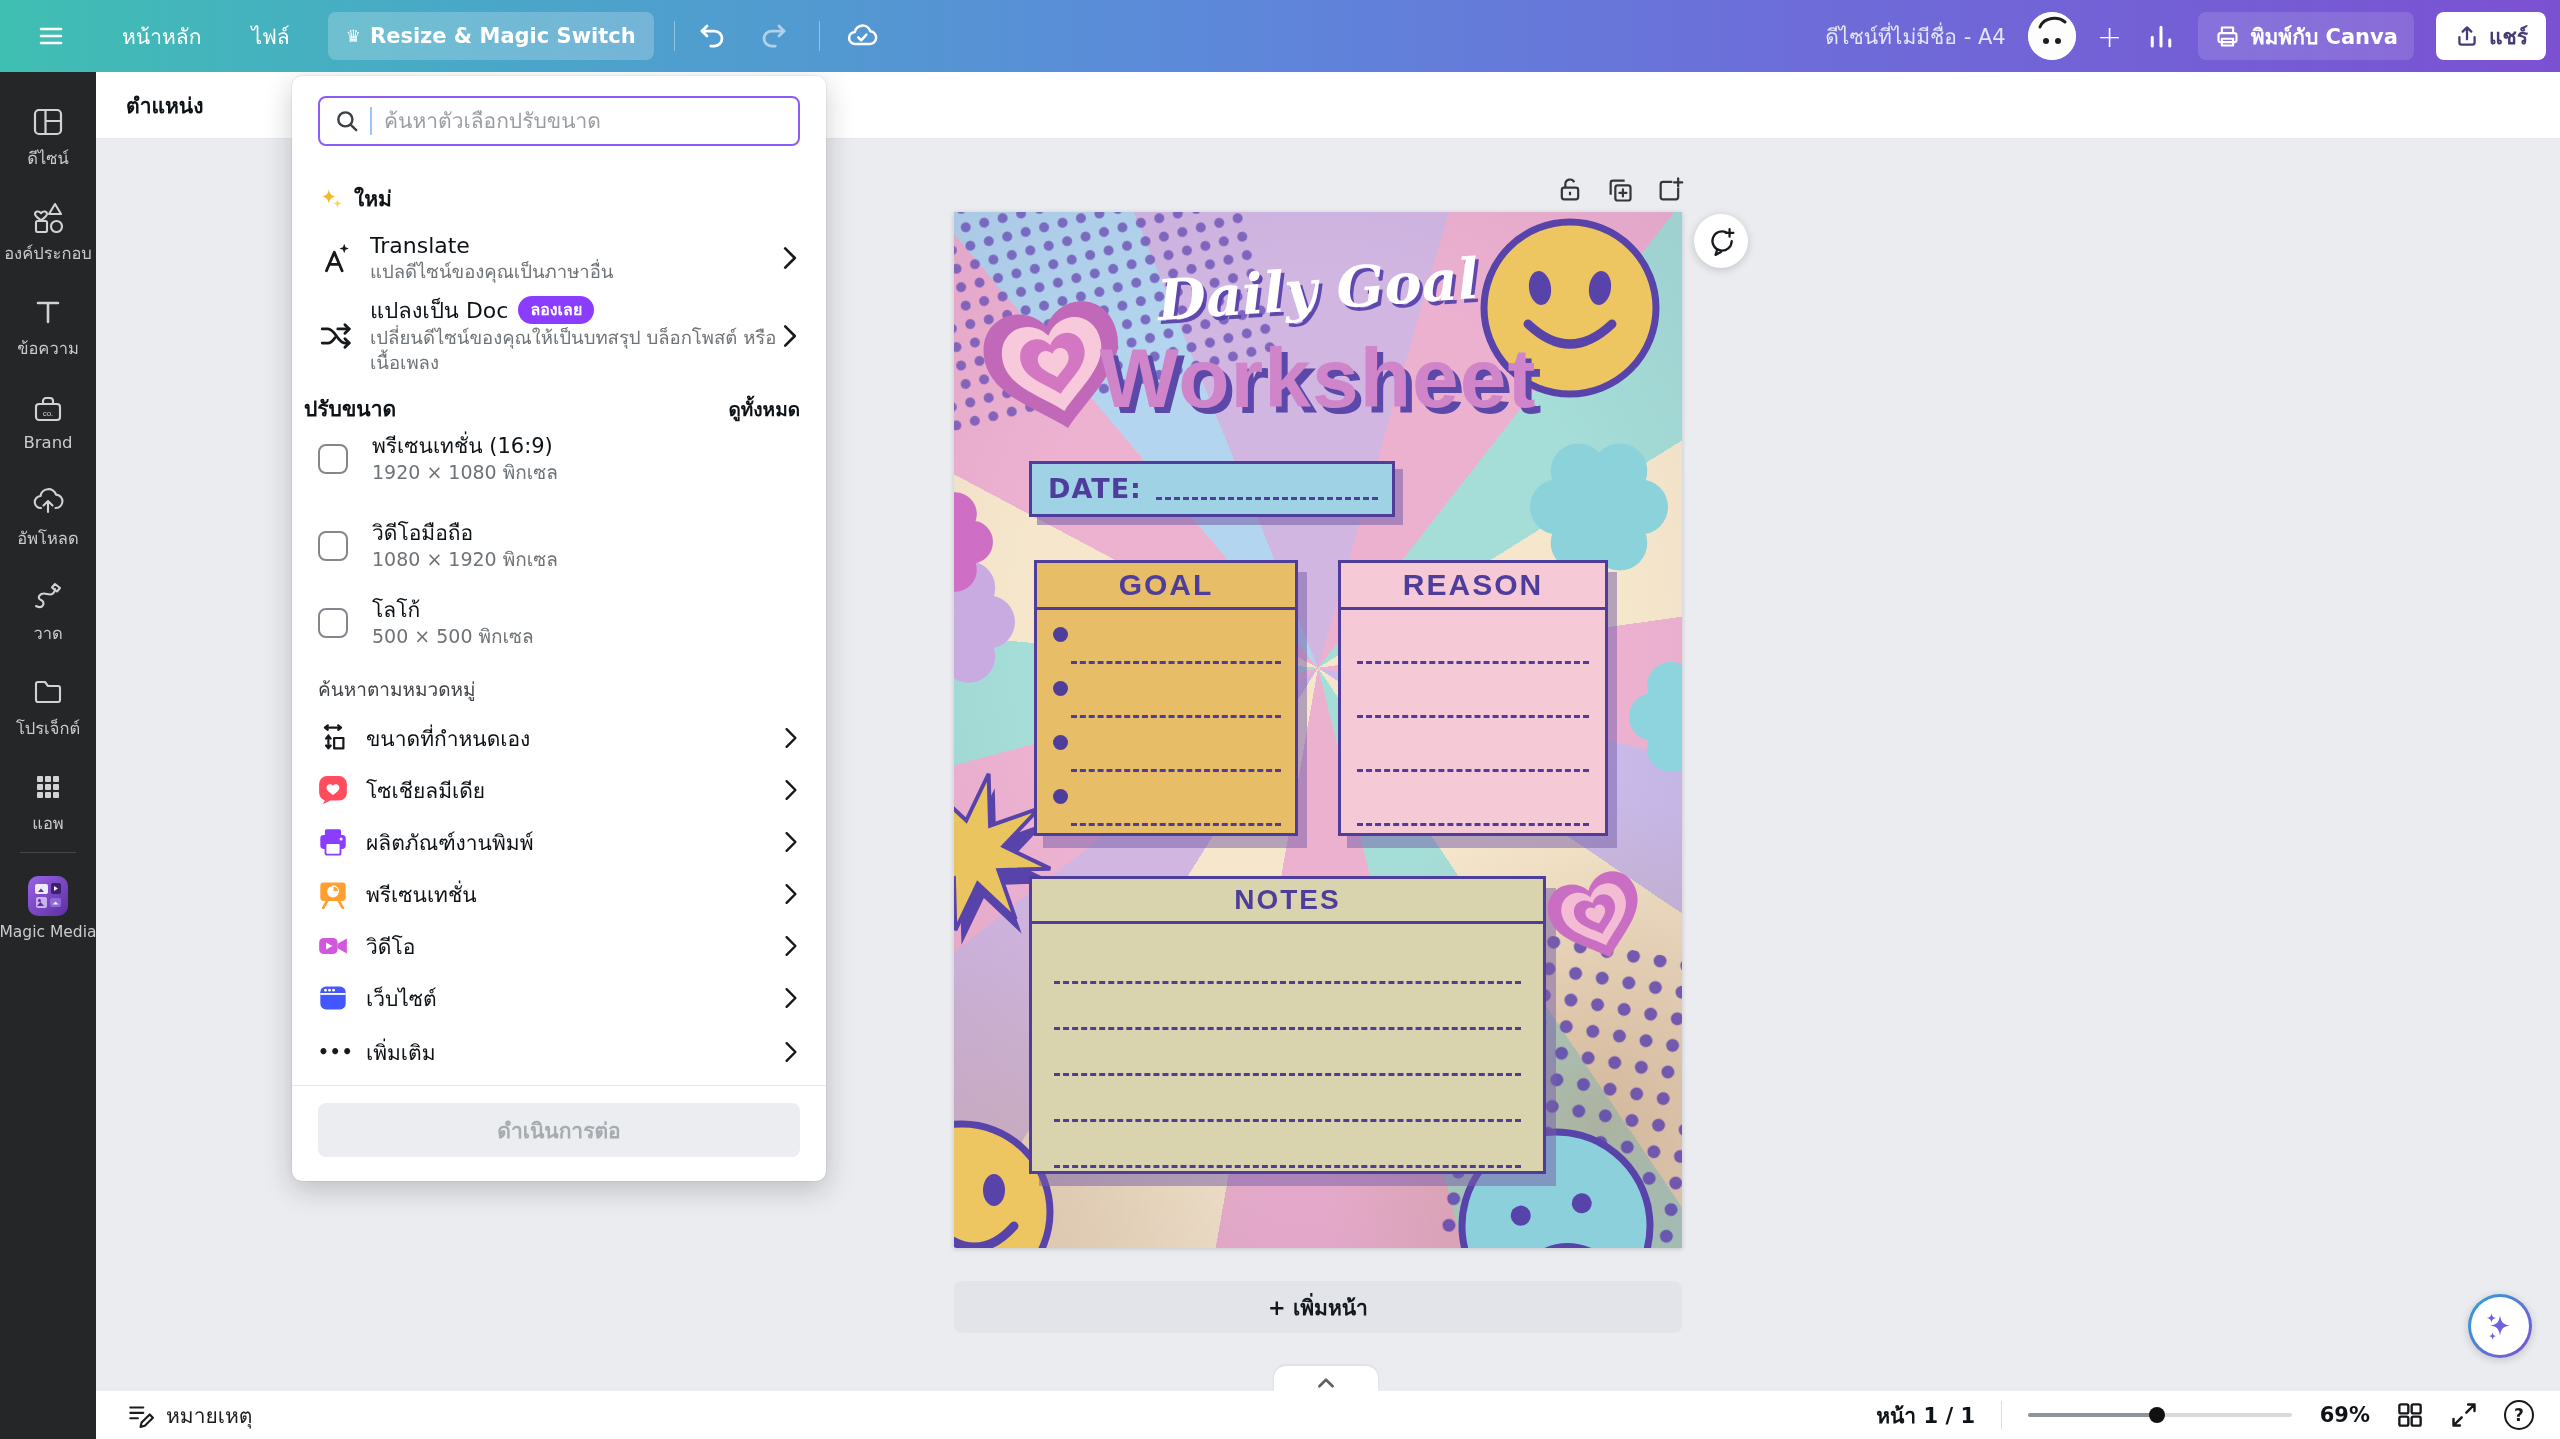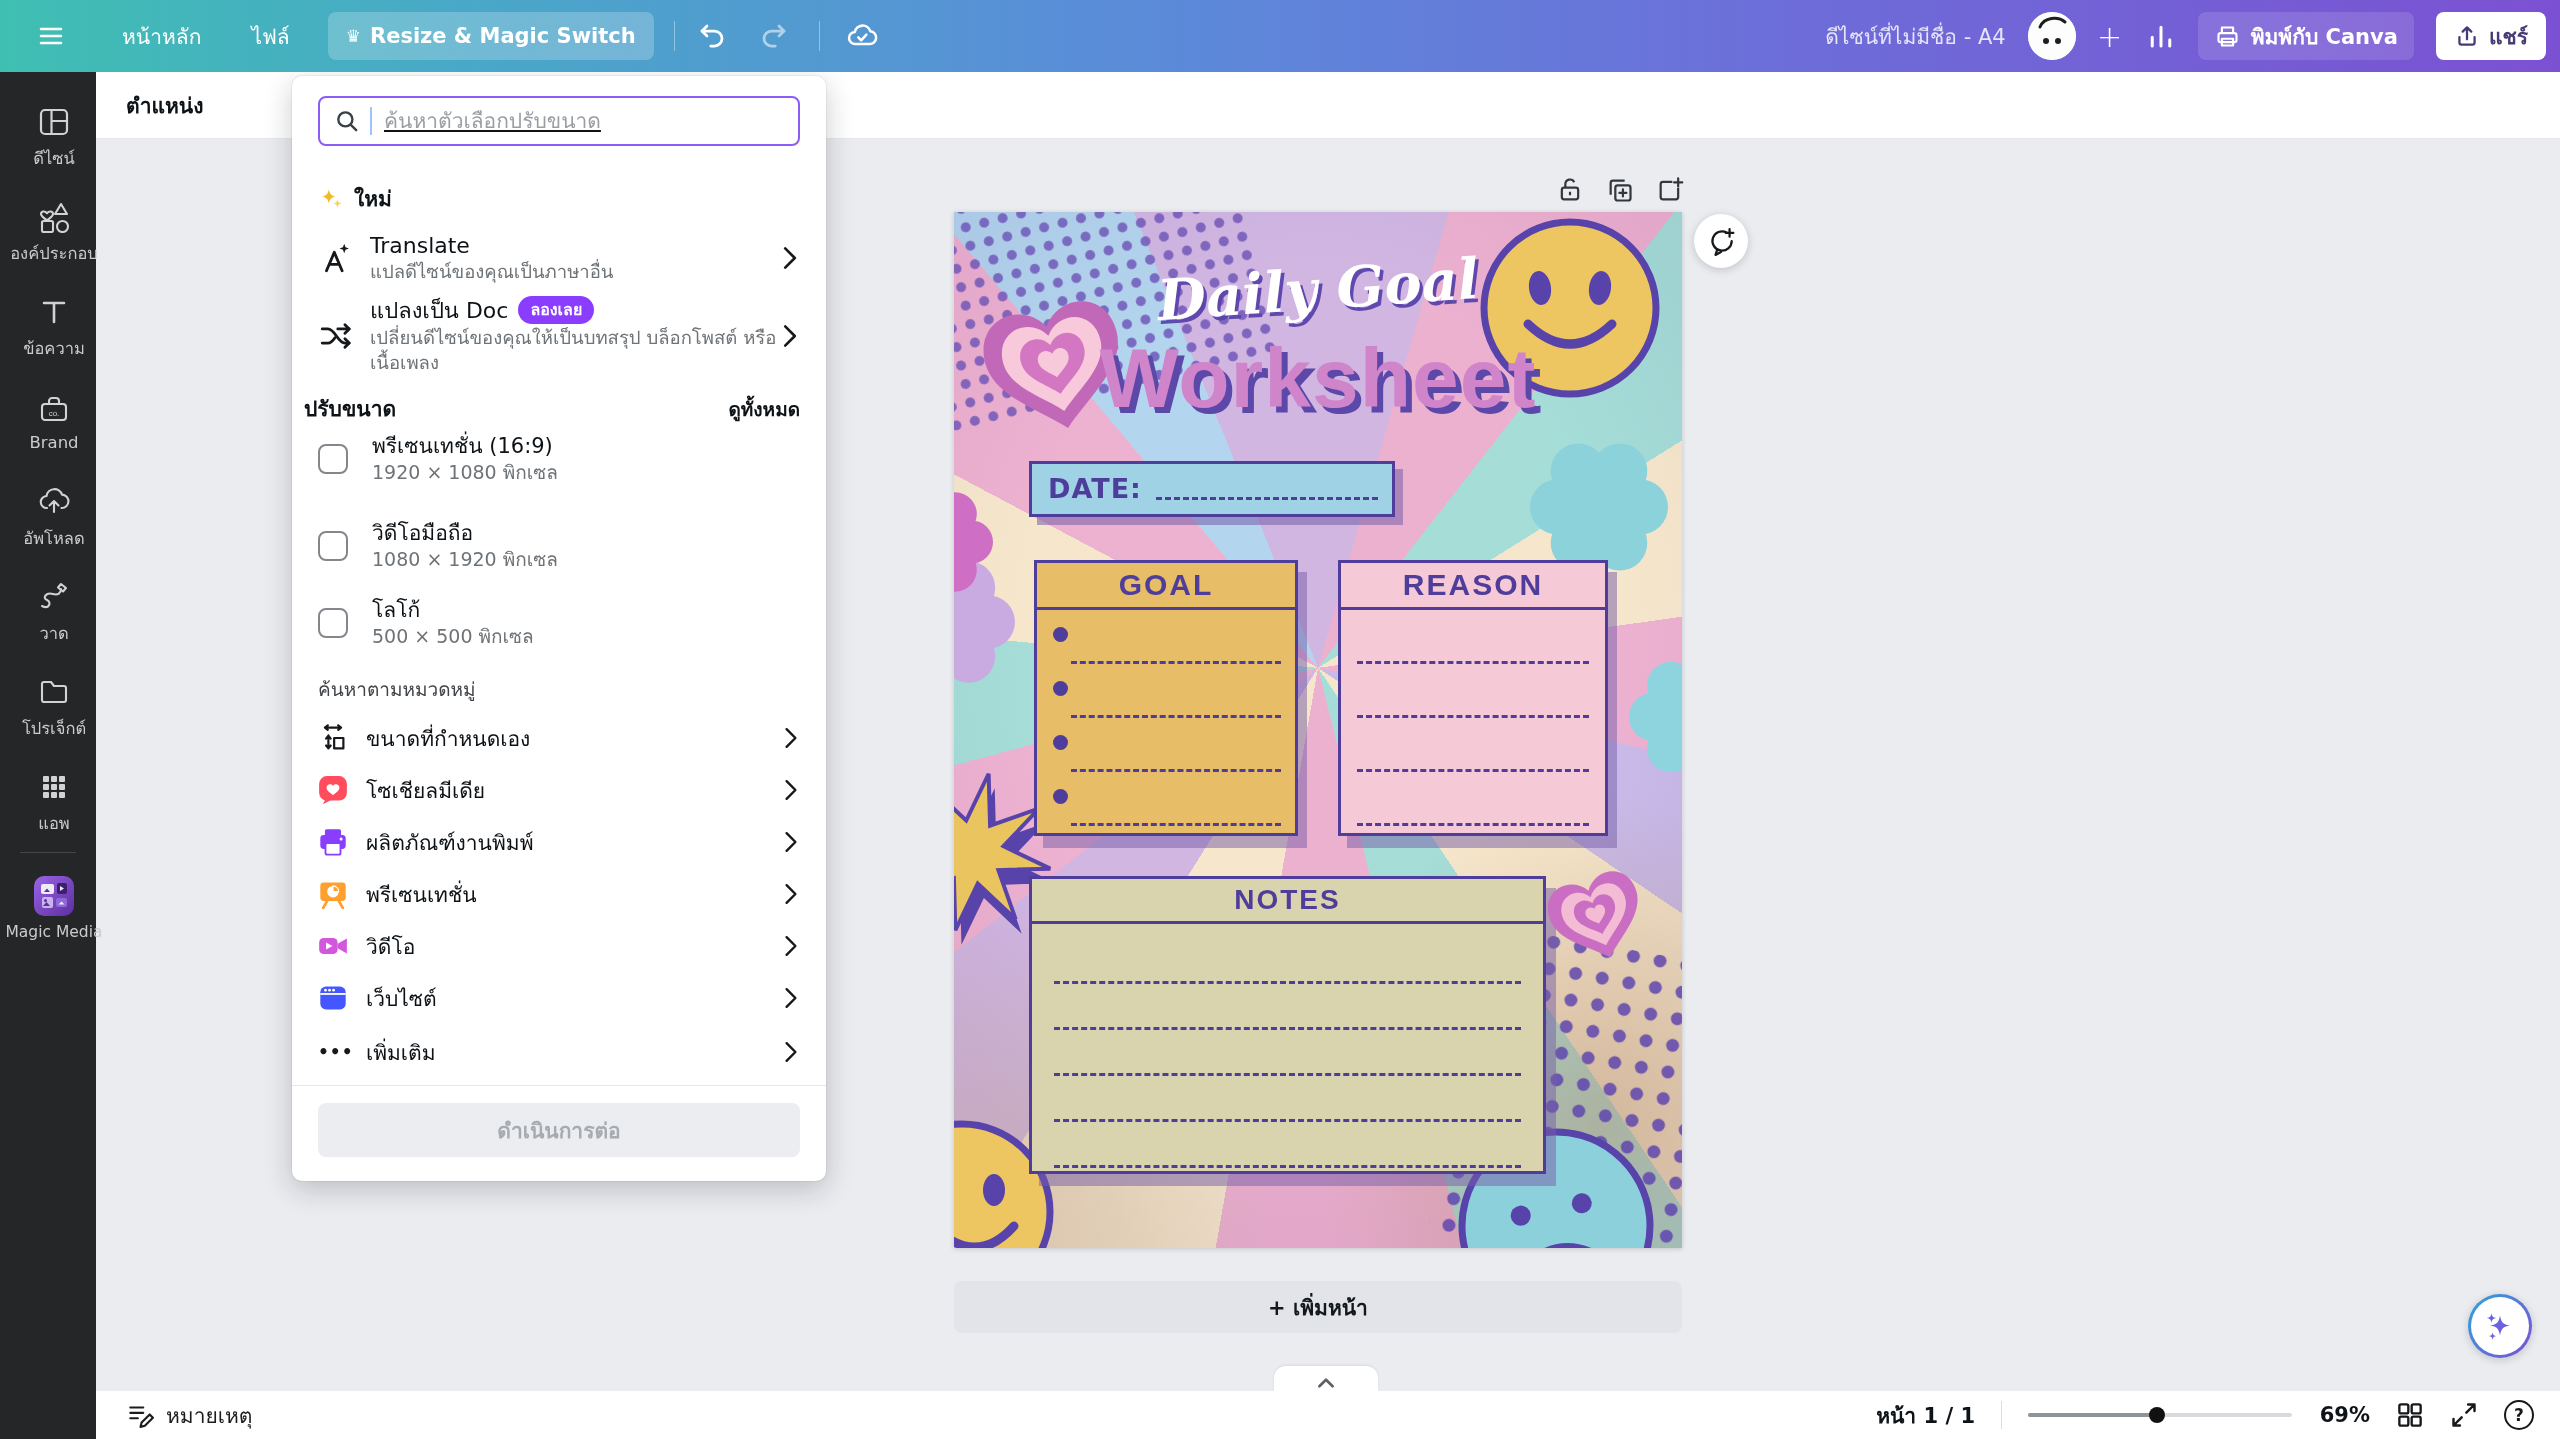--- a/index.html
+++ b/index.html
@@ -25,31 +25,31 @@
   .avatar{width:48px;height:48px;border-radius:50%;overflow:hidden;background:#fff;}
 
   
   .toolbar2{left:96px;top:72px;width:2464px;height:66px;background:#fff;
     border-bottom:1px solid #e6e7ea;display:flex;align-items:center;z-index:10;}
   .pos-label{font-size:21px;font-weight:600;color:#0d1216;margin-left:30px;}
 
   
   .sidebar{left:0;top:72px;width:96px;height:1367px;background:#252627;z-index:40;}
   .sb-item{left:0;width:96px;height:88px;display:flex;flex-direction:column;
-    align-items:center;justify-content:center;gap:7px;color:#d0d2d4;cursor:pointer;padding-left:6px;}
+    align-items:center;justify-content:center;gap:7px;color:#d0d2d4;cursor:pointer;}
   .sb-label{font-size:16.5px;color:#c9cbcd;white-space:nowrap;}
   .sb-div{left:20px;width:56px;height:1px;background:#43464a;}
 
   
   .panel{left:292px;top:76px;width:534px;height:1105px;background:#fff;border-radius:10px;
     box-shadow:0 8px 28px rgba(18,22,28,.22), 0 0 0 1px rgba(18,22,28,.05);z-index:55;}
   .search-box{left:26px;top:20px;width:482px;height:50px;border:2px solid #8b5cf6;border-radius:8px;
     display:flex;align-items:center;padding:0 14px;box-sizing:border-box;gap:10px;}
   .search-box input{border:none;outline:none;flex:1;font-size:21px;color:#0d1216;
-    font-family:inherit;background:transparent;text-decoration:underline;}
+    font-family:inherit;background:transparent;}
   .search-box input::placeholder{color:#9a9ea3;}
   .caret-bar{width:2px;height:28px;background:#9ec3ff;}
   .sec-head{font-size:21px;font-weight:600;color:#0d1216;}
   .row-item{left:14px;width:506px;border-radius:8px;display:flex;align-items:center;cursor:pointer;padding:0 12px;box-sizing:border-box;}
   .row-title{font-size:22px;color:#0d1216;line-height:1.35;}
   .row-sub{font-size:18.5px;color:#6e7377;line-height:1.35;}
   .badge{display:inline-block;background:#8b3dff;color:#fff;font-size:16px;font-weight:600;
     border-radius:999px;padding:3px 12px;margin-left:10px;vertical-align:3px;}
   .chev{margin-left:auto;}
   .cbx{width:30px;height:30px;border:2px solid #83878c;border-radius:8px;background:#fff;box-sizing:border-box;flex:0 0 auto;}

